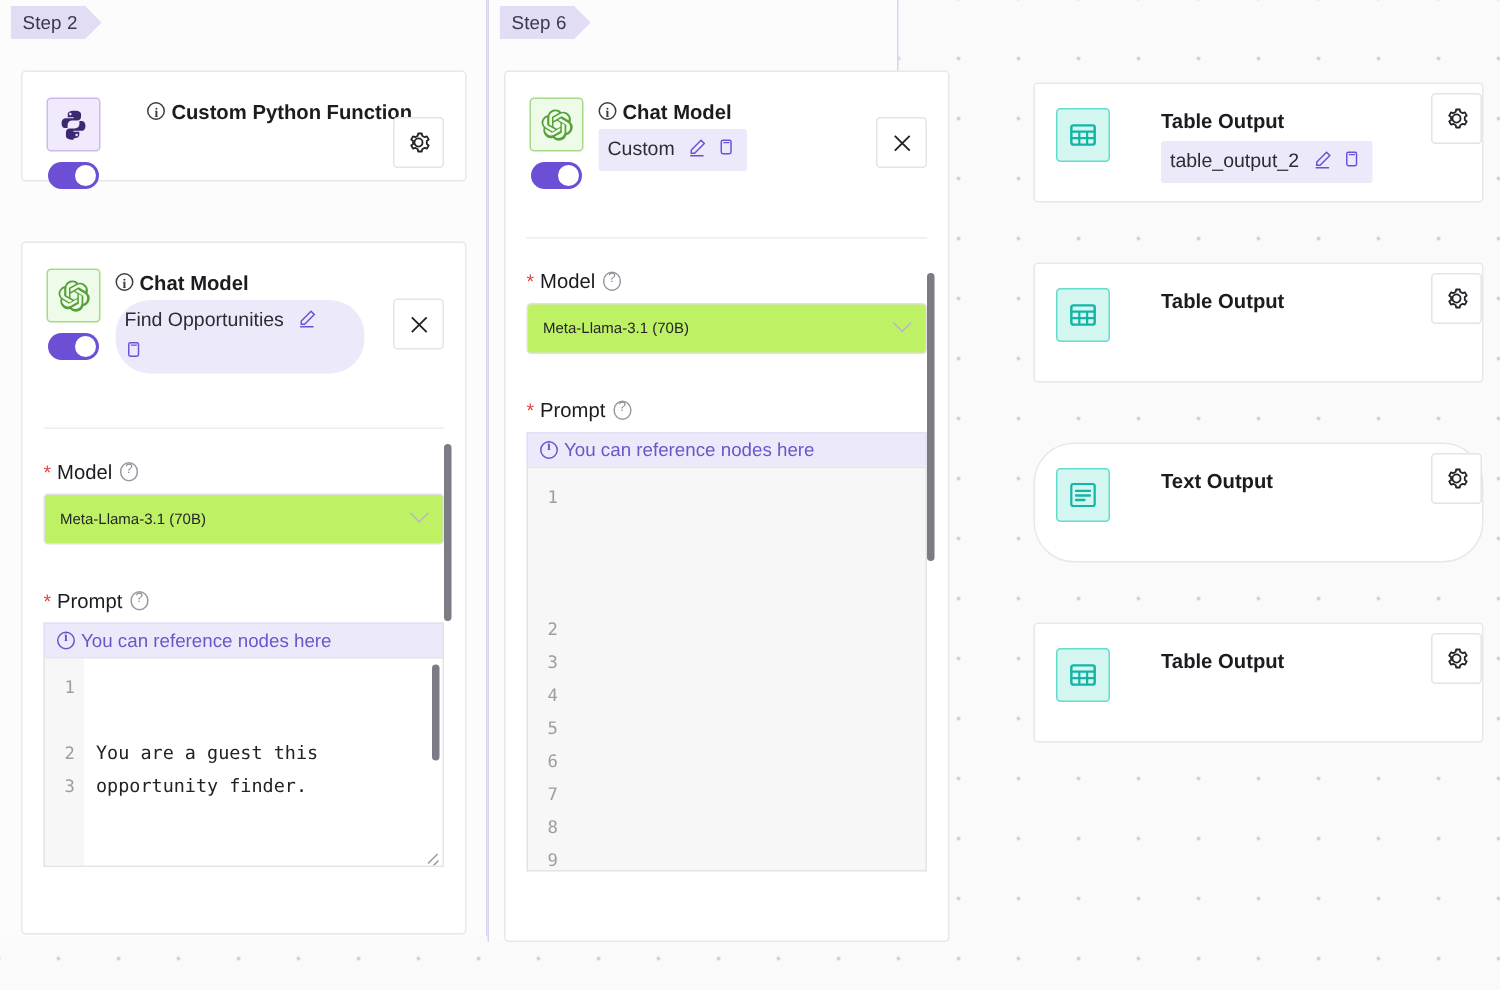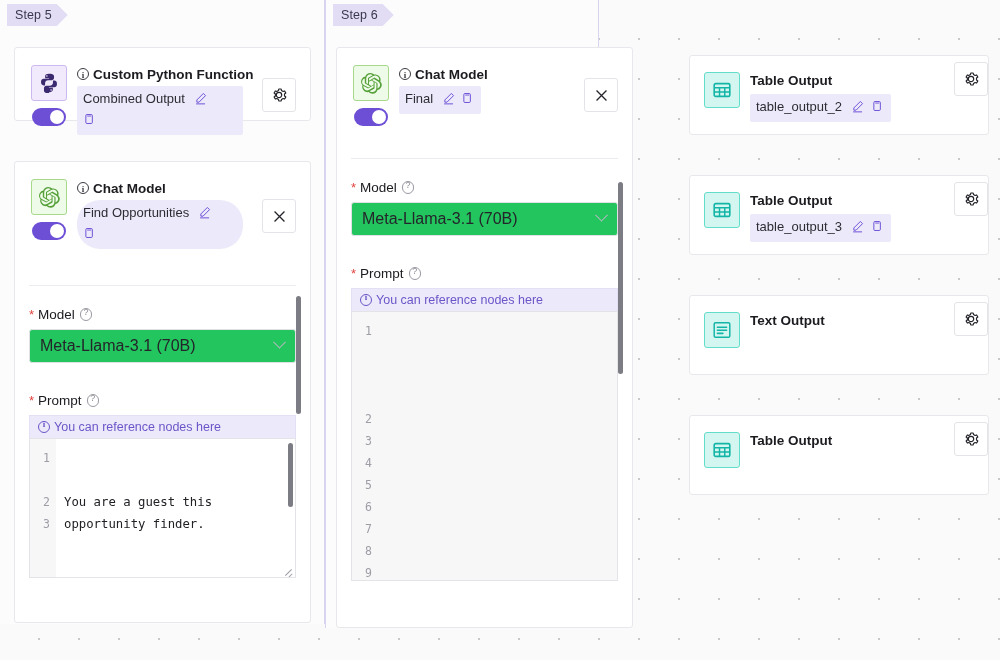--- a/index.html
+++ b/index.html
@@ -183,25 +183,25 @@
     left: 0; right: 0; top: -2.5px;
     text-align: center;
     font-size: 9px;
     color: #8b8b94;
   }
 
   .select-box {
     height: 34px;
     border: 1px solid #e0e0e5;
     border-radius: 3px;
-    background: #22c55e;
+    background: #bef264;
     display: flex;
     align-items: center;
     padding: 0 10px;
-    font-size: 16px;
+    font-size: 10px;
     color: #24242a;
     position: relative;
   }
   .chev {
     position: absolute;
     right: 11px;
     width: 9px; height: 9px;
     border-right: 1.4px solid #b9b9c1;
     border-bottom: 1.4px solid #b9b9c1;
     transform: rotate(45deg) translate(-3px,-3px);
@@ -293,66 +293,51 @@
     height: 80px;
     background: #ffffff;
     border: 1px solid #e8e8ec;
     border-radius: 3px;
   }
   .out-inner {
     display: flex;
     align-items: flex-start;
     padding: 16px 14px 0 14px;
     position: relative;
+    gap: 24px;
   }
   .out-text { padding-left: 10px; }
   .out-title {
     font-size: 13.5px;
     font-weight: bold;
     color: #1b1b20;
     line-height: 18px;
     display: block;
     margin-bottom: 2px;
   }
 </style>
 </head>
 <body>
 
 <div class="panel" id="panel-step5">
-  <div class="step-tag">Step 5</div>
-
-  <div class="node-card" style="left:14px; top:47px; width:297px; height:74px;">
+  <div class="step-tag">Step 2</div>
+
+  <div class="node-card" style="left:14px; top:47px; width:297px; height:74px;text-align:center;">
     <div class="node-head">
       <div class="icon-col">
         <div class="app-icon python">
           <svg width="22" height="22" viewBox="0 0 24 24" aria-hidden="true">
             <path d="M11.9 2c-2.3 0-4.1.9-4.1 2.6v2.1h4.3v.7H6.3C4.6 7.4 3.3 8.6 3.3 11c0 2.4 1.2 3.6 2.9 3.6h1.5v-2.3c0-1.8 1.5-3.2 3.3-3.2h3.8c1.5 0 2.7-1.2 2.7-2.7V4.6C17.5 3 15.8 2 13.6 2h-1.7zm-2.2 1.5c.5 0 .9.4.9.9s-.4.9-.9.9-.9-.4-.9-.9.4-.9.9-.9z" fill="#3c2a70"></path>
             <path d="M12.1 22c2.3 0 4.1-.9 4.1-2.6v-2.1h-4.3v-.7h5.8c1.7 0 3-1.2 3-3.6 0-2.4-1.2-3.6-2.9-3.6h-1.5v2.3c0 1.8-1.5 3.2-3.3 3.2H9.2c-1.5 0-2.7 1.2-2.7 2.7v2.8c0 1.6 1.7 2.6 3.9 2.6h1.7zm2.2-1.5c-.5 0-.9-.4-.9-.9s.4-.9.9-.9.9.4.9.9-.4.9-.9.9z" fill="#3c2a70"></path>
           </svg>
         </div>
         <div class="toggle"></div>
       </div>
       <div class="node-text">
         <span class="node-title"><span class="info-glyph"></span><span>Custom Python Function</span></span>
-        <span class="name-chip" style="width:166px;">
-          <span class="chip-label">Combined Output</span>
-          <span class="chip-ico">
-            <svg width="13" height="13" viewBox="0 0 16 16">
-                <path d="M11.5 1.8l2.7 2.7-8 8H3.5V9.8z" fill="none" stroke="#6d4fd6" stroke-width="1.2"></path>
-                <path d="M2.6 14.6h11" stroke="#6d4fd6" stroke-width="1.2"></path>
-              </svg>
-          </span>
-          <br>
-          <span class="chip-ico" style="margin-left:0;">
-            <svg width="13" height="14" viewBox="0 0 16 16">
-                <rect x="3.5" y="2.5" width="8" height="11" rx="1.3" fill="none" stroke="#6d4fd6" stroke-width="1.2"></rect>
-                <path d="M5.2 4.4h5" stroke="#6d4fd6" stroke-width="1.1"></path>
-              </svg>
-          </span>
-        </span>
       </div>
       <div class="corner-btn" style="right:14px; top:30px;">
         <svg width="18" height="18" viewBox="0 0 24 24">
             <path d="M12 8.4a3.6 3.6 0 100 7.2 3.6 3.6 0 000-7.2z" fill="none" stroke="#232329" stroke-width="1.6"></path>
             <path d="M19.4 13.3l-.1-1.3.1-1.3 1.7-1.3-1.6-2.8-2 .7-2.2-1.3L14.9 4h-3.2l-.4 2-2.2 1.3-2-.7-1.6 2.8 1.7 1.3-.1 1.3.1 1.3-1.7 1.3 1.6 2.8 2-.7 2.2 1.3.4 2h3.2l.4-2 2.2-1.3 2 .7 1.6-2.8z" fill="none" stroke="#232329" stroke-width="1.6" stroke-linejoin="round"></path>
           </svg>
       </div>
     </div>
   </div>
 
@@ -446,21 +431,21 @@
         <div class="app-icon openai">
           <svg width="23" height="23" viewBox="0 0 24 24" aria-hidden="true">
             <path d="M21.2 9.8a5.4 5.4 0 00-.5-4.5 5.5 5.5 0 00-5.9-2.6A5.4 5.4 0 0010.7 1 5.5 5.5 0 005.5 4.8a5.4 5.4 0 00-3.6 2.6 5.5 5.5 0 00.7 6.4 5.4 5.4 0 00.5 4.5 5.5 5.5 0 005.9 2.6 5.4 5.4 0 004.1 1.8 5.5 5.5 0 005.2-3.8 5.4 5.4 0 003.6-2.6 5.5 5.5 0 00-.7-6.5zM12.9 20.9a4 4 0 01-2.6-.9l.1-.1 4.4-2.5a.7.7 0 00.4-.6v-6.2l1.9 1.1v5a4.1 4.1 0 01-4.2 4.2zM4.1 17.1a4 4 0 01-.5-2.7l.1.1 4.4 2.5a.7.7 0 00.7 0l5.3-3.1v2.1l-4.4 2.6a4.1 4.1 0 01-5.6-1.5zM2.9 8.2a4 4 0 012.1-1.8v5.1a.7.7 0 00.4.6l5.3 3.1L8.8 16.3 4.4 13.8a4.1 4.1 0 01-1.5-5.6zM18 11.5L12.6 8.4l1.9-1.1 4.4 2.6a4.1 4.1 0 01-.6 7.4v-5.2a.7.7 0 00-.3-.6zM19.9 8.6l-.1-.1-4.4-2.6a.7.7 0 00-.7 0L9.4 9v-2.2l4.4-2.5a4.1 4.1 0 016.1 4.3zM8.4 12.6L6.5 11.5v-5a4.1 4.1 0 016.7-3.2l-.1.1-4.4 2.5a.7.7 0 00-.4.6zM9.4 10.3L11.8 8.9l2.4 1.4v2.8l-2.4 1.4-2.4-1.4z" fill="#56a03a"></path>
           </svg>
         </div>
         <div class="toggle"></div>
       </div>
       <div class="node-text">
         <span class="node-title"><span class="info-glyph"></span><span>Chat Model</span></span>
         <span class="name-chip">
-          <span class="chip-label">Final</span>
+          <span class="chip-label">Custom</span>
           <span class="chip-ico">
             <svg width="13" height="13" viewBox="0 0 16 16">
                 <path d="M11.5 1.8l2.7 2.7-8 8H3.5V9.8z" fill="none" stroke="#6d4fd6" stroke-width="1.2"></path>
                 <path d="M2.6 14.6h11" stroke="#6d4fd6" stroke-width="1.2"></path>
               </svg>
           </span>
           <span class="chip-ico" style="margin-left:3px;">
             <svg width="13" height="14" viewBox="0 0 16 16">
                 <rect x="3.5" y="2.5" width="8" height="11" rx="1.3" fill="none" stroke="#6d4fd6" stroke-width="1.2"></rect>
                 <path d="M5.2 4.4h5" stroke="#6d4fd6" stroke-width="1.1"></path>
@@ -553,42 +538,31 @@
 <div class="out-card" style="top:175px;">
   <div class="out-inner">
     <div class="app-icon tealout">
       <svg width="22" height="22" viewBox="0 0 24 24">
           <rect x="3.5" y="5" width="17" height="14" rx="1.5" fill="none" stroke="#13b5a6" stroke-width="1.8"></rect>
           <path d="M3.5 9.5h17M3.5 14.2h17M9.3 9.5V19M15 9.5V19" stroke="#13b5a6" stroke-width="1.6"></path>
         </svg>
     </div>
     <div class="out-text">
       <span class="out-title">Table Output</span>
-      <span class="name-chip">
-        <span class="chip-label">table_output_3</span>
-        <span class="chip-ico"><svg width="13" height="13" viewBox="0 0 16 16">
-              <path d="M11.5 1.8l2.7 2.7-8 8H3.5V9.8z" fill="none" stroke="#6d4fd6" stroke-width="1.2"></path>
-              <path d="M2.6 14.6h11" stroke="#6d4fd6" stroke-width="1.2"></path>
-            </svg></span>
-        <span class="chip-ico" style="margin-left:4px;"><svg width="13" height="14" viewBox="0 0 16 16">
-              <rect x="3.5" y="2.5" width="8" height="11" rx="1.3" fill="none" stroke="#6d4fd6" stroke-width="1.2"></rect>
-              <path d="M5.2 4.4h5" stroke="#6d4fd6" stroke-width="1.1"></path>
-            </svg></span>
-      </span>
     </div>
     <div class="corner-btn" style="right:0px; top:6px;">
       <svg width="18" height="18" viewBox="0 0 24 24">
           <path d="M12 8.4a3.6 3.6 0 100 7.2 3.6 3.6 0 000-7.2z" fill="none" stroke="#232329" stroke-width="1.6"></path>
           <path d="M19.4 13.3l-.1-1.3.1-1.3 1.7-1.3-1.6-2.8-2 .7-2.2-1.3L14.9 4h-3.2l-.4 2-2.2 1.3-2-.7-1.6 2.8 1.7 1.3-.1 1.3.1 1.3-1.7 1.3 1.6 2.8 2-.7 2.2 1.3.4 2h3.2l.4-2 2.2-1.3 2 .7 1.6-2.8z" fill="none" stroke="#232329" stroke-width="1.6" stroke-linejoin="round"></path>
         </svg>
     </div>
   </div>
 </div>
 
-<div class="out-card" style="top:295px;">
+<div class="out-card" style="top:295px;border-radius:27px;">
   <div class="out-inner">
     <div class="app-icon tealout">
       <svg width="22" height="22" viewBox="0 0 24 24">
           <rect x="3.5" y="4" width="17" height="16" rx="1.5" fill="none" stroke="#13b5a6" stroke-width="1.6"></rect>
           <path d="M7 9h10M7 12.3h10M7 15.6h6" stroke="#13b5a6" stroke-width="1.8" stroke-linecap="round"></path>
         </svg>
     </div>
     <div class="out-text">
       <span class="out-title">Text Output</span>
     </div>

